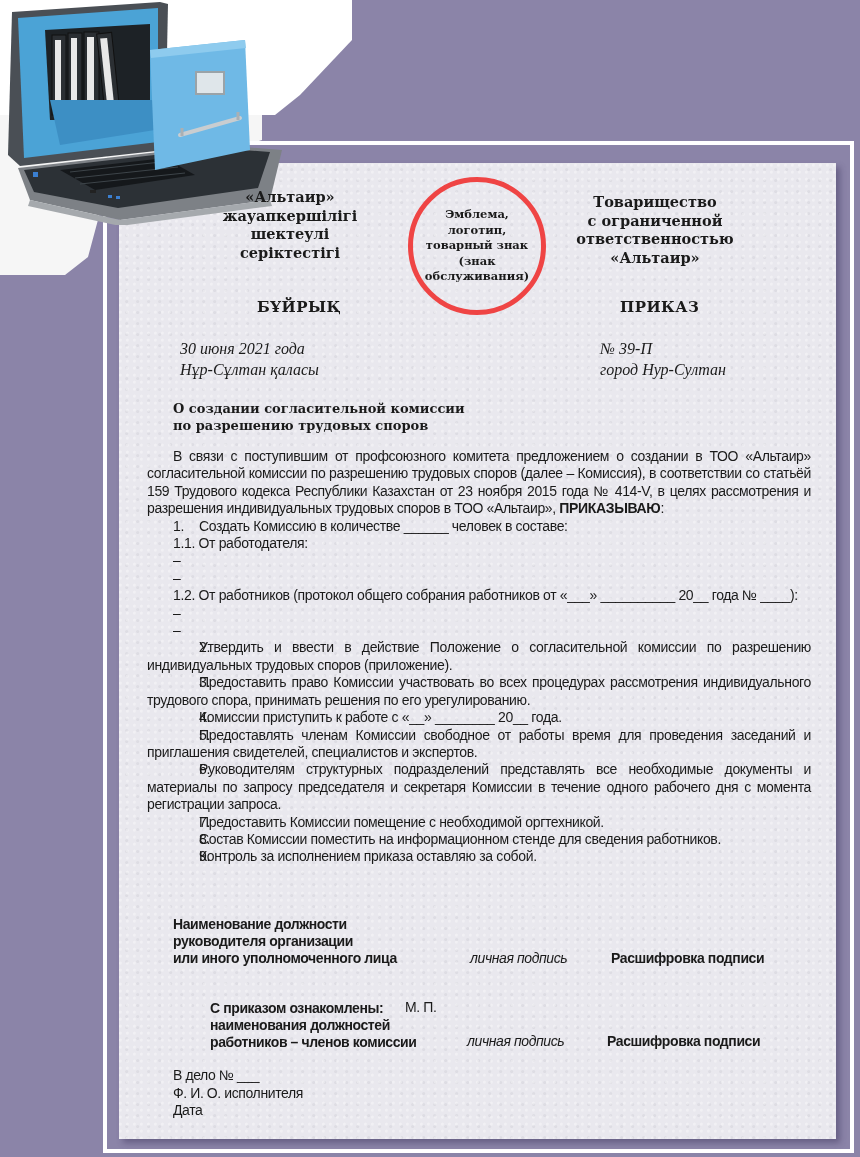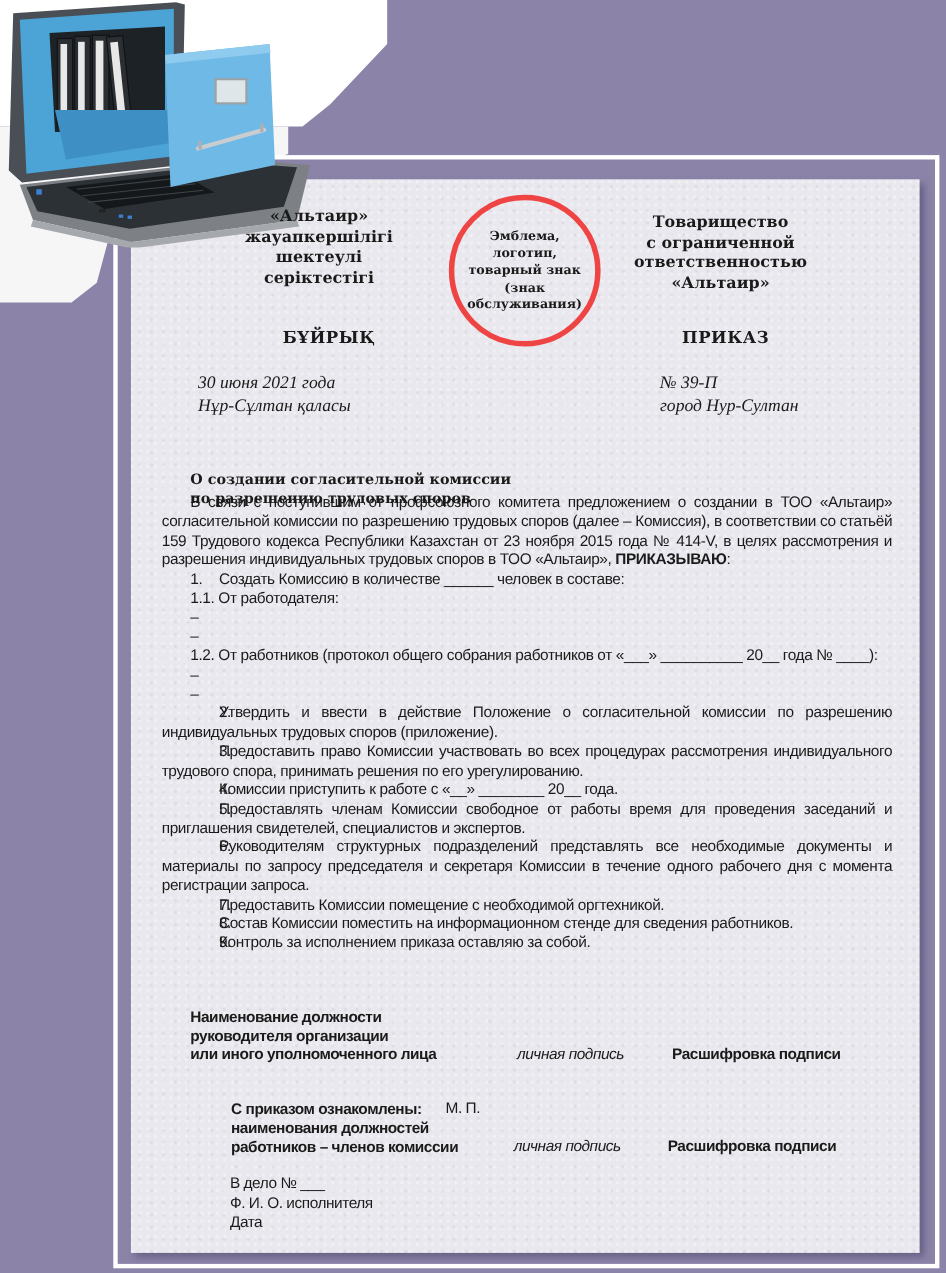--- a/index.html
+++ b/index.html
@@ -43,21 +43,21 @@
   }
   .emblem span { font-weight: bold; font-size: 11.5px; line-height: 15.5px; width: 110px; display: block; }
   .title { position: absolute; font-weight: bold; font-size: 15px; letter-spacing: 0.5px; }
   .title-kz { left: 257px; top: 298px; text-align: right; }
   .title-ru { left: 620px; top: 298px; }
 
   .meta { position: absolute; font-family: "Liberation Serif", serif; font-size: 16px; line-height: 21px; font-style: italic; }
   .meta-left { left: 180px; top: 338px; }
   .meta-right { left: 600px; top: 338px; }
 
-  .subject { position: absolute; left: 173px; top: 400px; font-weight: bold; font-size: 13px; line-height: 17px; font-family: "DejaVu Serif", serif; margin-top: 28px; }
+  .subject { position: absolute; left: 173px; top: 400px; font-weight: bold; font-size: 13px; line-height: 17px; font-family: "DejaVu Serif", serif; }
 
   .body-text {
     position: absolute; left: 147px; top: 448px; width: 664px;
     font-family: "Liberation Sans Narrow", "Liberation Sans", sans-serif;
     font-size: 14px; line-height: 17.4px; text-align: justify;
     letter-spacing: -0.35px;
   }
   .body-text p { margin: 0; }
   .indent { text-indent: 26px; }
   .pad { padding-left: 26px; }
@@ -66,21 +66,21 @@
 
   .sign { position: absolute; font-family: "Liberation Sans", sans-serif; font-size: 14px; line-height: 17px; letter-spacing: -0.4px; }
   .sign b { font-weight: bold; }
   .sig1 { left: 173px; top: 916px; }
   .sig1-pers { left: 470px; top: 950px; font-style: italic; }
   .sig1-dec { left: 611px; top: 950px; font-weight: bold; }
   .mp { left: 405px; top: 967px; margin-top: 32px; }
   .sig2 { left: 173px; top: 1000px; margin-left: 37px; }
   .sig2-pers { left: 467px; top: 1033px; font-style: italic; }
   .sig2-dec { left: 607px; top: 1033px; font-weight: bold; }
-  .footer { left: 173px; top: 1067px; font-size: 14px; line-height: 17.5px; margin-left: 36px; }
+  .footer { left: 173px; top: 1067px; font-size: 14px; line-height: 17.5px; }
 </style>
 </head>
 <body>
 
 <div class="bg-purple"></div>
 
 <svg class="white-cutout" viewBox="0 0 860 1157" width="860" height="1157">
   <polygon points="0,0 352,0 352,40 300,95 275,115 0,115" fill="#ffffff"></polygon>
   <polygon points="0,115 262,115 262,140 230,150 205,175 150,185 102,205 88,257 65,275 0,275" fill="#f6f6f6"></polygon>
 </svg>

